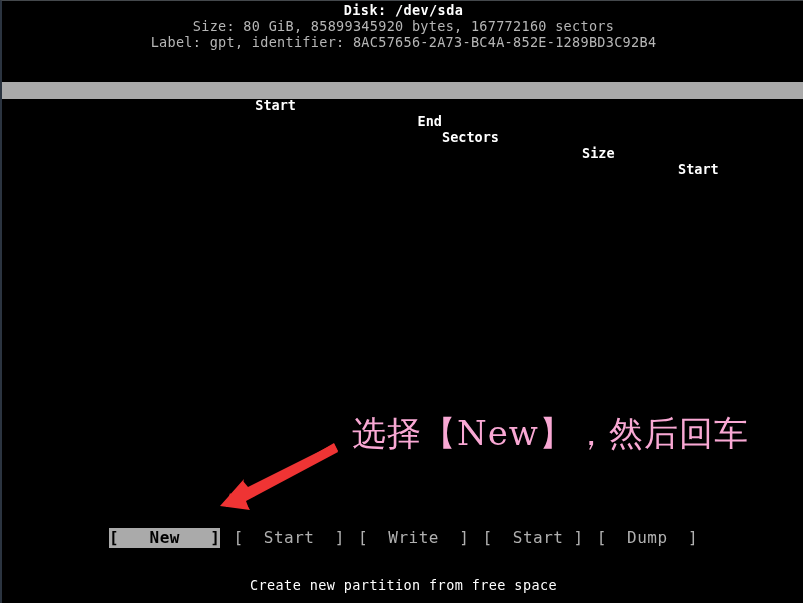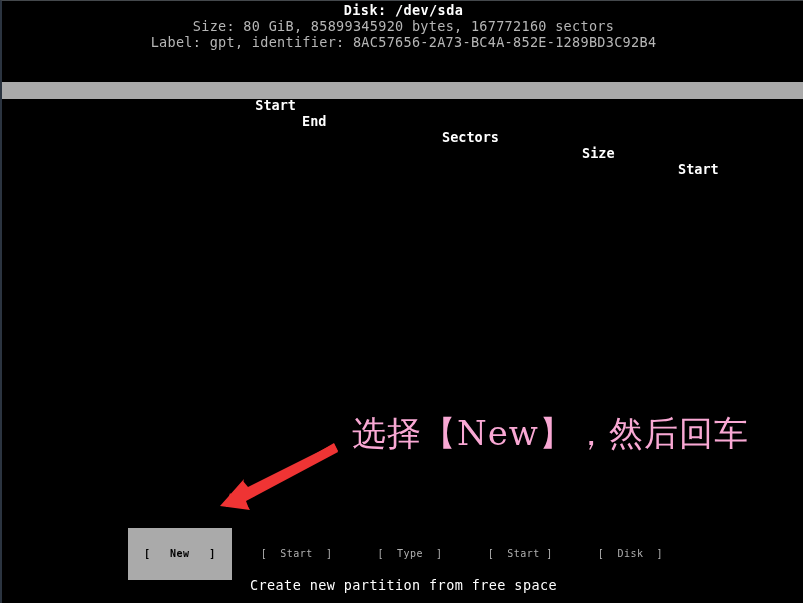--- a/index.html
+++ b/index.html
@@ -91,44 +91,44 @@
   .c-marker { left: 2px; }
   .c-device { left: 28px; }
   .c-start  { left: 170px; width: 124px; text-align: right; }
   .c-end    { left: 300px; width: 140px; text-align: right; }
   .c-sect   { left: 440px; width: 140px; text-align: right; }
   .c-size   { left: 580px; width: 86px; text-align: right; }
   .c-type   { left: 676px; }
 
   .h-device { left: 28px; }
   .h-start  { left: 170px; width: 124px; text-align: right; }
-  .h-end    { left: 300px; width: 140px; }
+  .h-end    { left: 300px; width: 140px; text-align: right; }
   .h-sect   { left: 440px; width: 140px; text-align: left; }
   .h-size   { left: 580px; width: 86px; }
   .h-type   { left: 676px; }
 
   
   .menu-bar {
     position: absolute;
     left: 0;
     top: 527px;
     width: 803px;
     height: 20px;
     text-align: center;
     font-size: 13.5px;
     line-height: 20px;
     white-space: nowrap;
   }
   .menu-btn {
     display: inline-block;
     color: #b0b0b0;
-    font-size: 10px;
+    font-size: 16px;
     letter-spacing: 0.5px;
     white-space: pre;
-    padding: 16px;
+    padding: 0;
   }
   .menu-btn.selected {
     background: #aaaaaa;
     color: #000000;
     font-weight: bold;
   }
   .menu-gap { display: inline-block; width: 13px; }
 
   
   .status-line {
@@ -188,21 +188,21 @@
   <div class="table-row">
     <span class="cell c-marker">&gt;&gt;</span>
     <span class="cell c-device">Free space</span>
     <span class="cell c-start">2048</span>
     <span class="cell c-end">167772126</span>
     <span class="cell c-sect">167770079</span>
     <span class="cell c-size">80G</span>
     <span class="cell c-type"></span>
   </div>
 
-  <div class="menu-bar"><span class="menu-btn selected">[   New   ]</span><span class="menu-gap"></span><span class="menu-btn">[  Start  ]</span><span class="menu-gap"></span><span class="menu-btn">[  Type  ]</span><span class="menu-gap"></span><span class="menu-btn">[  Start ]</span><span class="menu-gap"></span><span class="menu-btn">[  Disk  ]</span></div>
+  <div class="menu-bar"><span class="menu-btn selected">[   New   ]</span><span class="menu-gap"></span><span class="menu-btn">[  Start  ]</span><span class="menu-gap"></span><span class="menu-btn">[  Write  ]</span><span class="menu-gap"></span><span class="menu-btn">[  Start ]</span><span class="menu-gap"></span><span class="menu-btn">[  Dump  ]</span></div>
 
   <div class="status-line">Create new partition from free space</div>
 
   <div class="annot-text">选择【New】，然后回车</div>
 
   <svg class="annot-arrow" viewBox="0 0 180 90">
     <polygon points="132,12 34,69 28,62 24,76 38,74 34,69 136,20" fill="#ef3434"></polygon>
     <polygon points="42,48 18,75 48,79 38,63" fill="#ef3434"></polygon>
     <polygon points="132,13 46,56 41,50 20,74 47,78 44,70 136,21" fill="#ef3434"></polygon>
   </svg>

